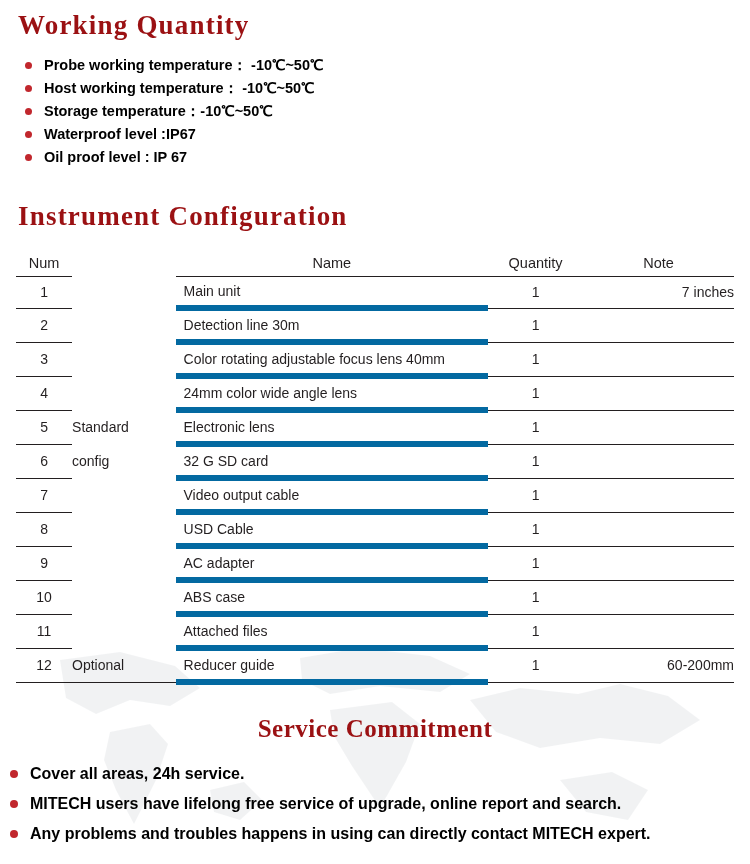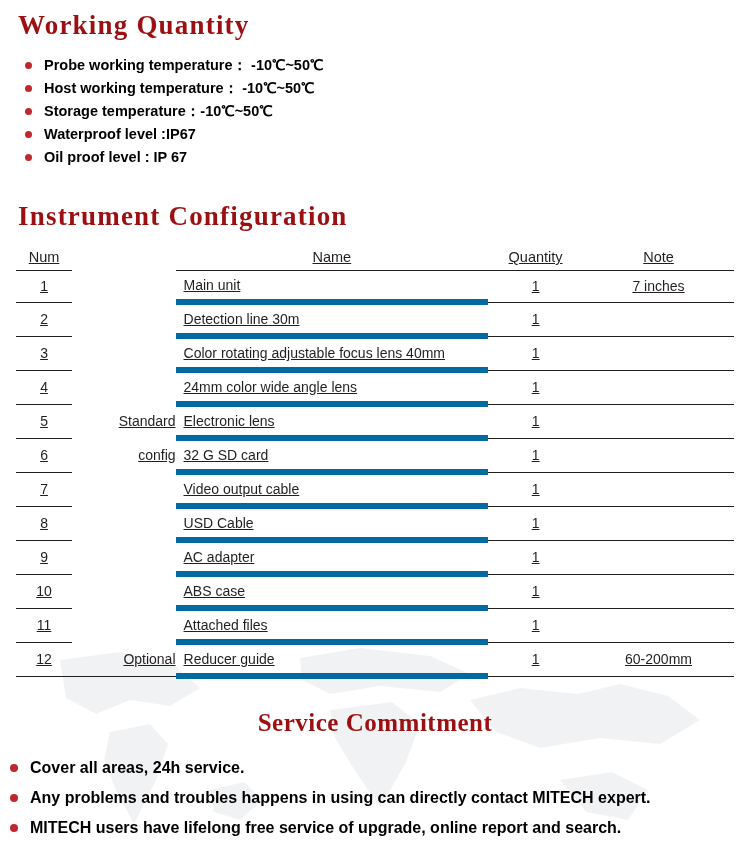--- a/index.html
+++ b/index.html
@@ -89,22 +89,21 @@
   }
   #working-list li::before {
     width: 7px;
     height: 7px;
     left: 3px;
     top: 8px;
   }
 
   
   .table-wrap {
-    margin: 14px 16px 0 16px;
-    text-decoration: underline;
+    margin: 20px 16px 0 16px;
   }
   table.config {
     width: 718px;
     border-collapse: collapse;
     font-size: 14px;
   }
   table.config th {
     font-weight: normal;
     font-size: 14.5px;
     padding: 3px 0 5px 0;
@@ -116,35 +115,35 @@
     height: 18px;
     vertical-align: middle;
   }
   .c-num {
     width: 52px;
     text-align: center;
     border-bottom: 1px solid #231f20;
   }
   .c-group {
     width: 96px;
-    text-align: right;
+    text-align: left;
   }
   .c-name {
     width: 282px;
     padding-left: 8px !important;
     border-bottom: 6px solid #0369a1;
   }
   .c-qty {
     width: 88px;
     text-align: center;
     border-bottom: 1px solid #231f20;
   }
   .c-note {
     width: 140px;
-    text-align: center;
+    text-align: right;
     border-bottom: 1px solid #231f20;
   }
   .c-group.bordered {
     border-bottom: 1px solid #231f20;
   }
   .th-num { width: 52px; }
   .th-group { width: 96px; border-bottom: none !important; }
   .th-name { width: 282px; }
   .th-qty { width: 88px; }
   .th-note { width: 140px; }
@@ -285,17 +284,17 @@
           <td class="c-note">60-200mm</td>
         </tr>
       </tbody>
     </table>
   </div>
 
   <h2 class="section-title" id="service-title">Service Commitment</h2>
 
   <ul class="bullets" id="service-list">
     <li>Cover all areas, 24h service.</li>
+    <li>MITECH users have lifelong free service of upgrade, online report and search.</li>
     <li>Any problems and troubles happens in using can directly contact MITECH expert.</li>
-    <li>MITECH users have lifelong free service of upgrade, online report and search.</li>
   </ul>
 
 </div>
 
 </body></html>

